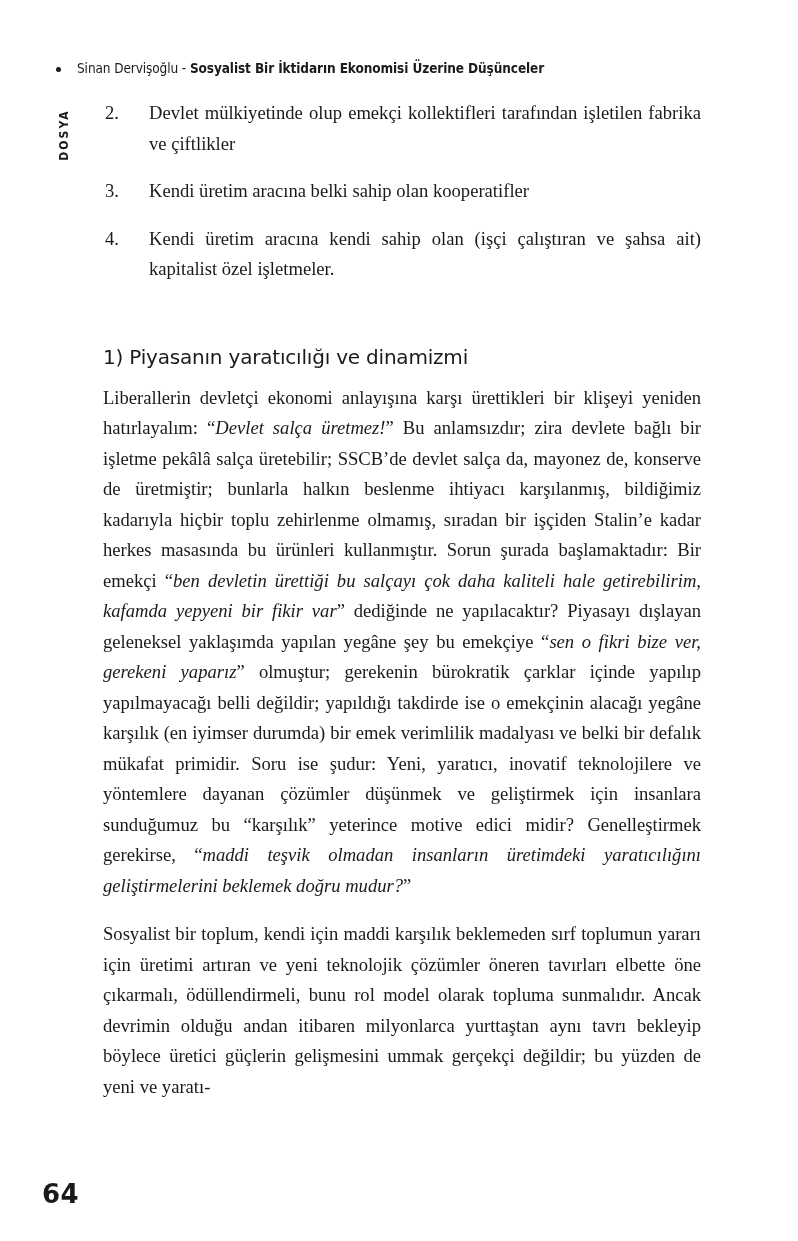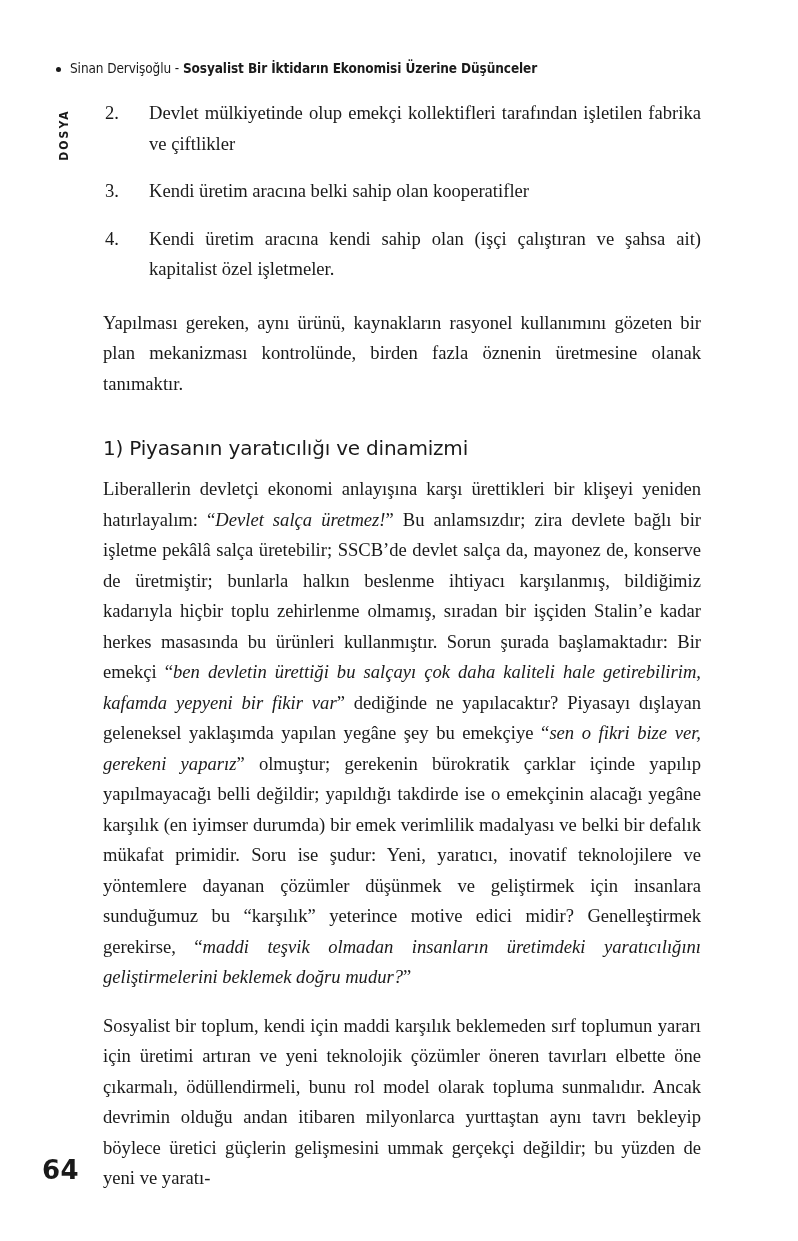--- a/index.html
+++ b/index.html
@@ -20,21 +20,21 @@
     color: #1a1a1a;
   }
 
   
   .running-head {
     position: absolute;
     left: 56px;
     top: 60px;
     display: flex;
     align-items: center;
-    gap: 9px;
+    gap: 16px;
     white-space: nowrap;
   }
 
   .head-bullet {
     width: 5px;
     height: 5px;
     border-radius: 50%;
     background: #1a1a1a;
     display: inline-block;
     flex: 0 0 auto;
@@ -158,21 +158,21 @@
 
   em, .ital {
     font-style: italic;
     font-family: Liberation Serif, serif;
   }
 
   
   .folio {
     position: absolute;
     left: 42px;
-    bottom: 56px;
+    bottom: 32px;
     font-family: "DejaVu Sans", "Liberation Sans", sans-serif;
     font-size: 26px;
     font-weight: 700;
     color: #1a1a1a;
     letter-spacing: 0.3px;
   }
 </style>
 </head>
 <body>
 
@@ -199,21 +199,20 @@
         <span class="li-text">Kendi üretim aracına belki sahip olan kooperatifler</span>
       </li>
       <li>
         <span class="marker">4.</span>
         <span class="li-text">Kendi üretim aracına kendi sahip olan (işçi çalıştıran ve şahsa ait) kapitalist özel işletmeler.</span>
       </li>
     </ol>
 
     <div class="gap-after-list"></div>
 
-    <p class="body tight-last">Yapılması gereken, aynı ürünü, kaynakların rasyonel kullanımını gözeten bir plan mekanizması kontrolünde, birden fazla öznenin üretmesine olanak tanımaktır.</p>
 
     <div class="gap-before-heading"></div>
 
     <h2 class="section-heading">1) Piyasanın yaratıcılığı ve dinamizmi</h2>
 
     <div class="gap-after-heading"></div>
 
     <p class="body"><span>Liberallerin devletçi ekonomi anlayışına karşı ürettikleri bir klişeyi yeniden hatırlayalım: “</span><em>Devlet salça üretmez!</em><span>” Bu anlamsızdır; zira devlete bağlı bir işletme pekâlâ salça üretebilir; SSCB’de devlet salça da, mayonez de, konserve de üretmiştir; bunlarla halkın beslenme ihtiyacı karşılanmış, bildiğimiz kadarıyla hiçbir toplu zehirlenme olmamış, sıradan bir işçiden Stalin’e kadar herkes masasında bu ürünleri kullanmıştır. Sorun şurada başlamaktadır: Bir emekçi “</span><em>ben devletin ürettiği bu salçayı çok daha kaliteli hale getirebilirim, kafamda yepyeni bir fikir var</em><span>” dediğinde ne yapılacaktır? Piyasayı dışlayan geleneksel yaklaşımda yapılan yegâne şey bu emekçiye “</span><em>sen o fikri bize ver, gerekeni yaparız</em><span>” olmuştur; gerekenin bürokratik çarklar içinde yapılıp yapılmayacağı belli değildir; yapıldığı takdirde ise o emekçinin alacağı yegâne karşılık (en iyimser durumda) bir emek verimlilik madalyası ve belki bir defalık mükafat primidir. Soru ise şudur: Yeni, yaratıcı, inovatif teknolojilere ve yöntemlere dayanan çözümler düşünmek ve geliştirmek için insanlara sunduğumuz bu “karşılık” yeterince motive edici midir? Genelleştirmek gerekirse, “</span><em>maddi teşvik olmadan insanların üretimdeki yaratıcılığını geliştirmelerini beklemek doğru mudur?</em><span>”</span></p>
 
     <div class="gap-between-paras"></div>

